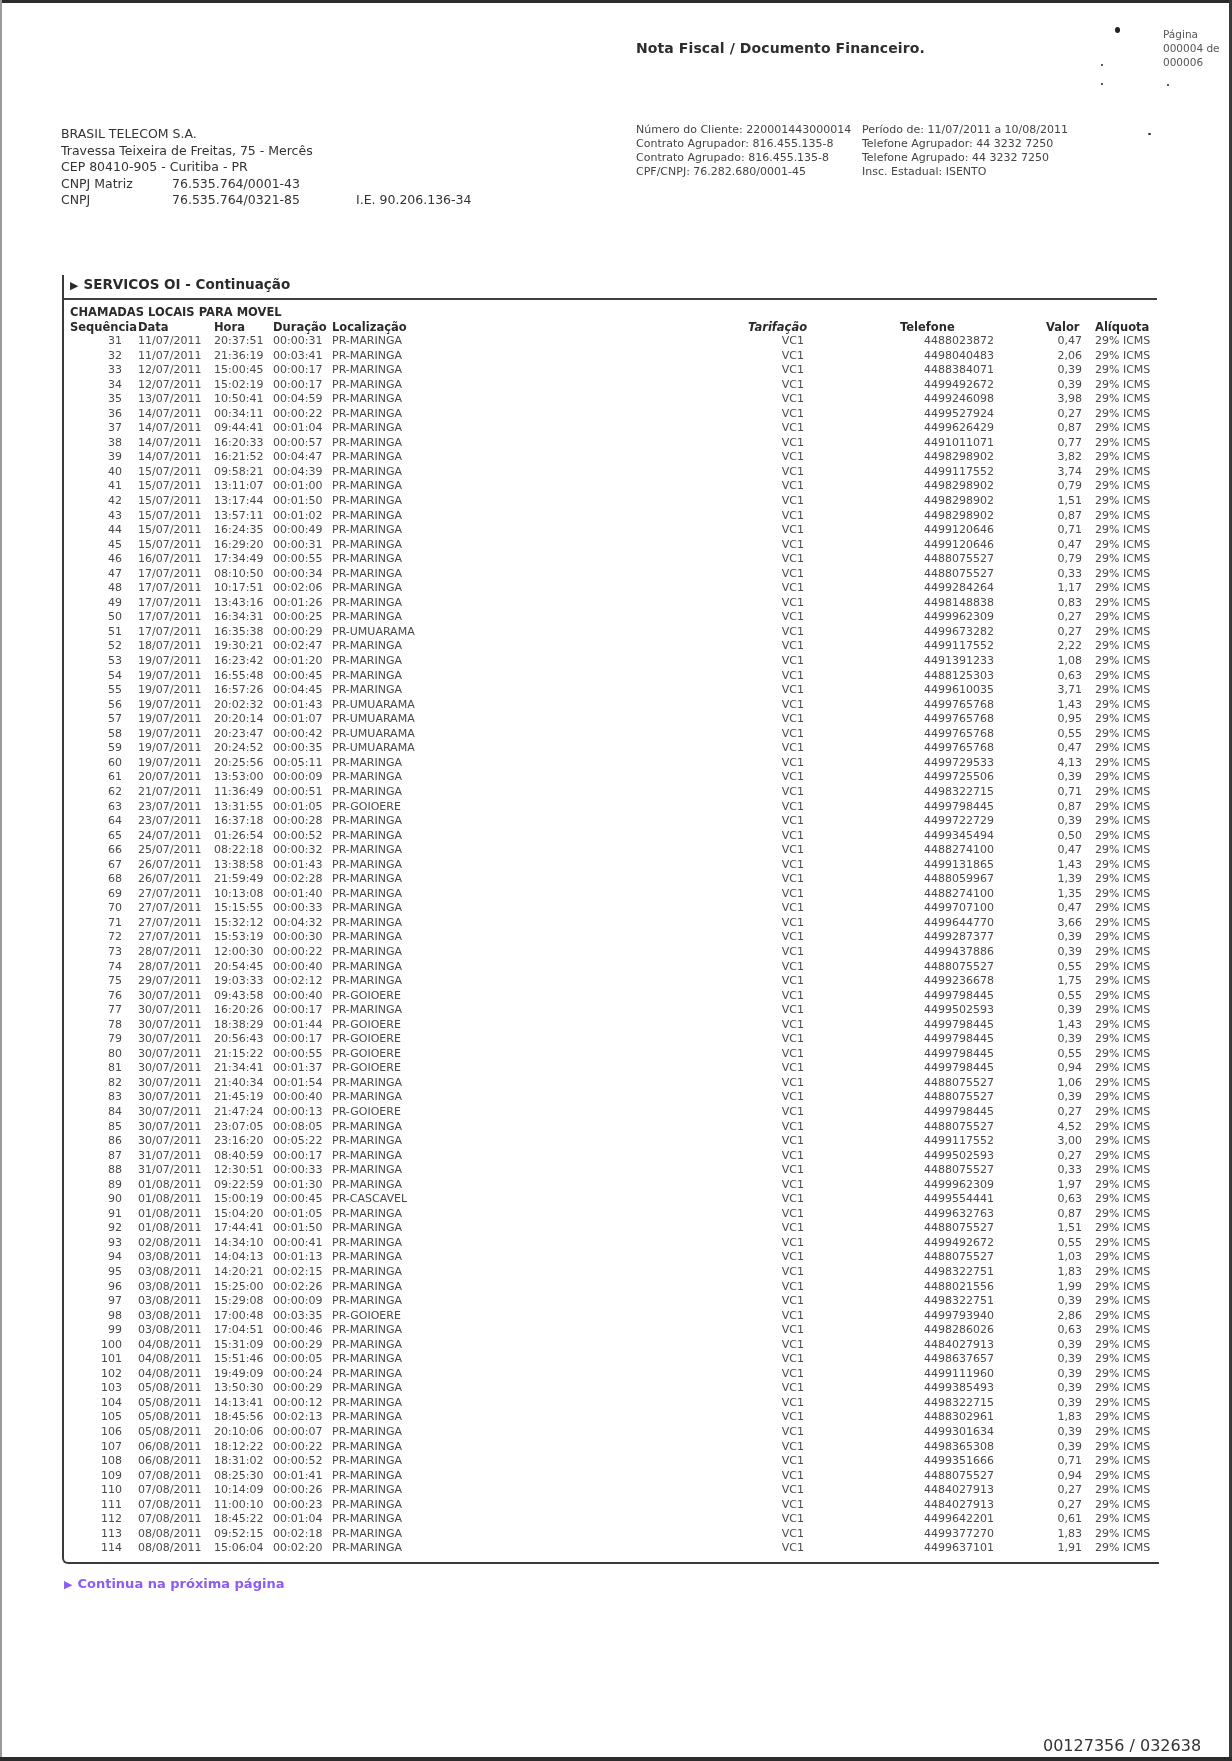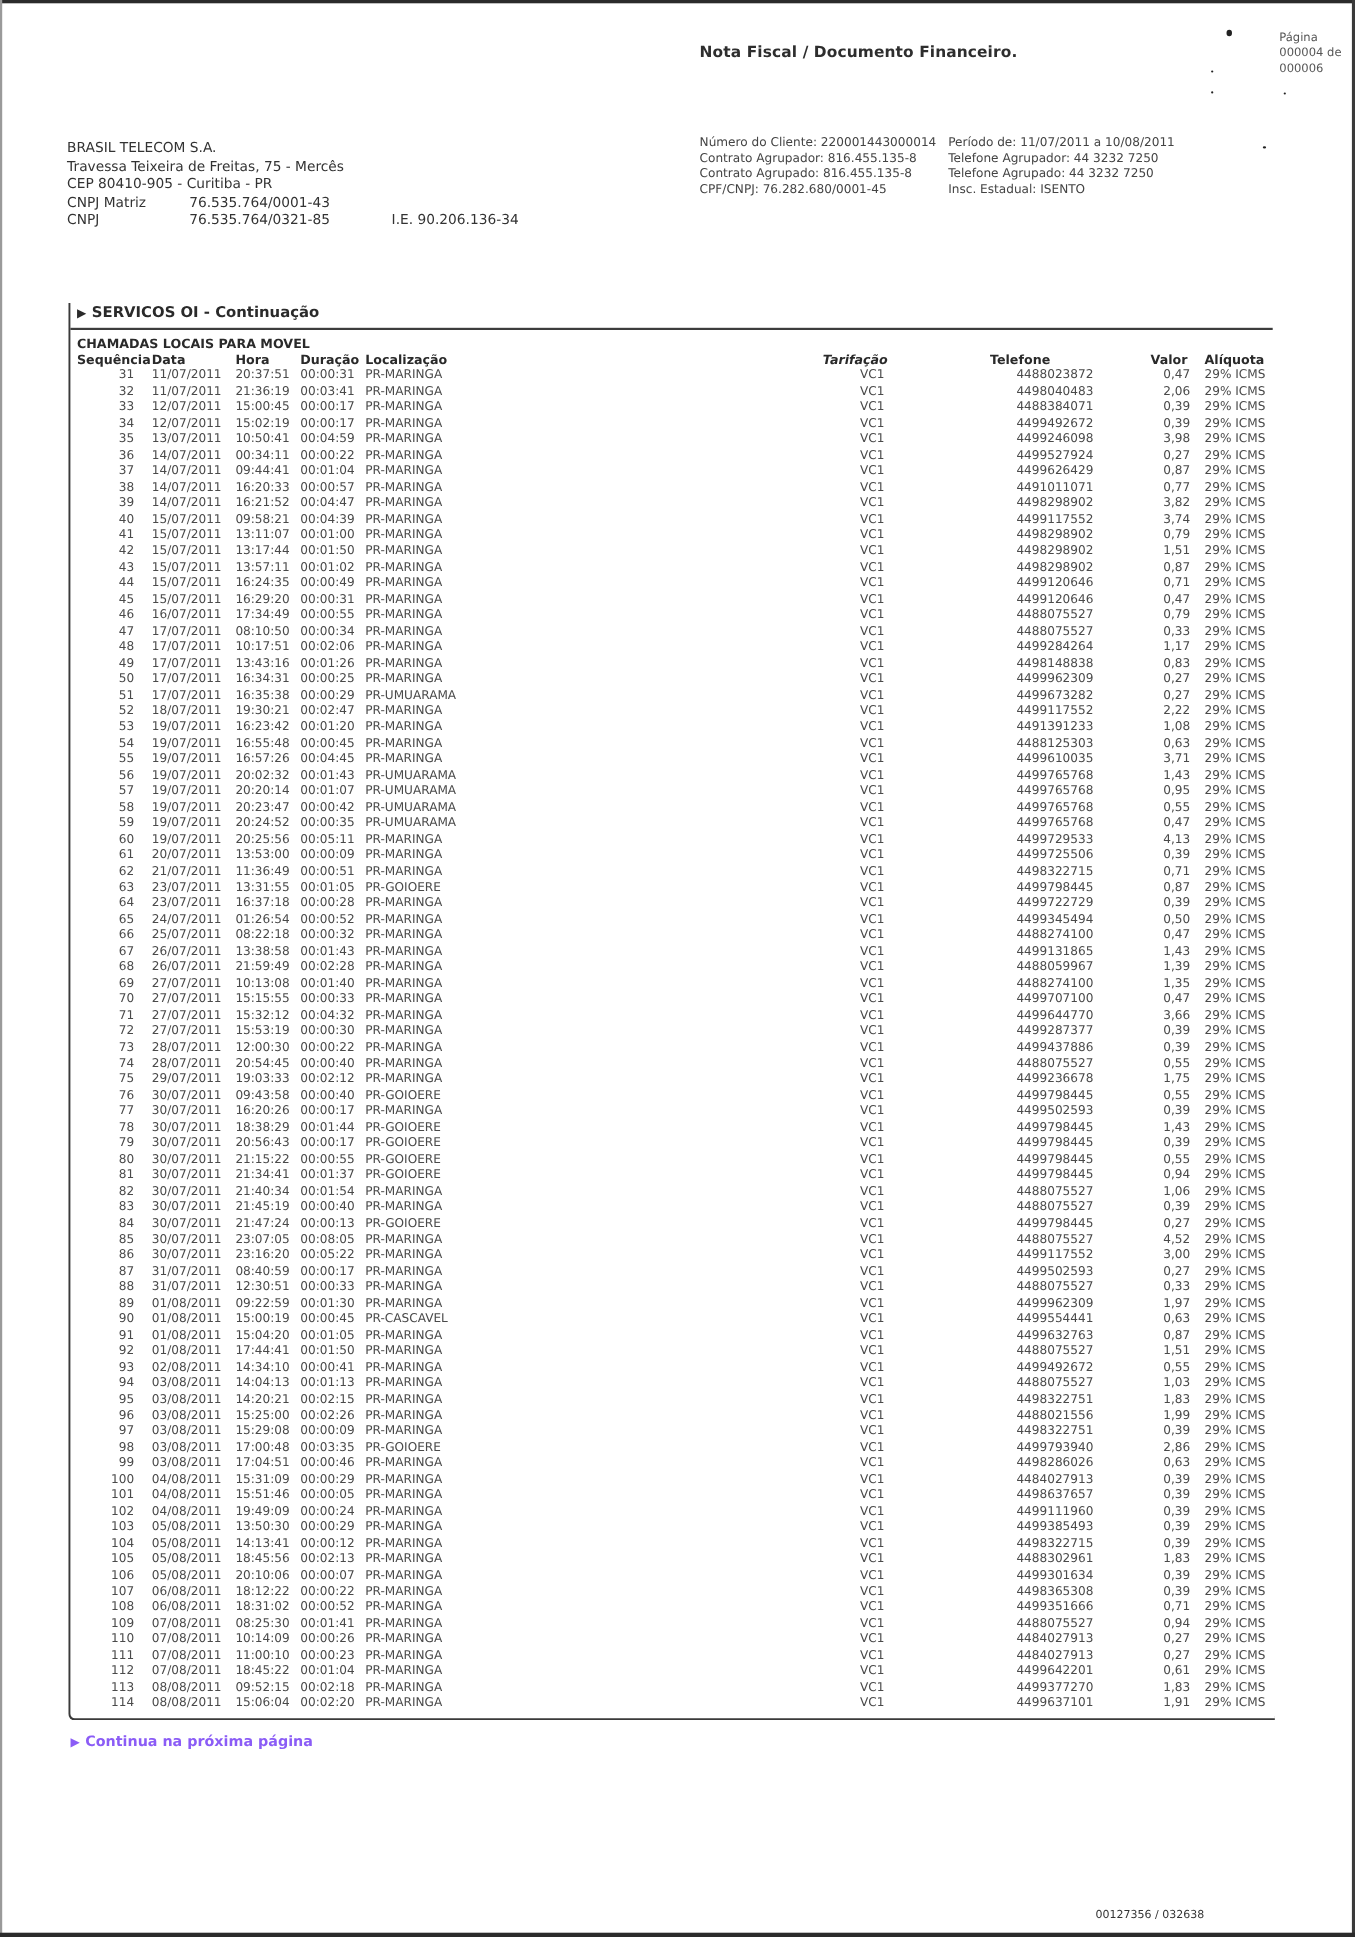--- a/index.html
+++ b/index.html
@@ -71,22 +71,22 @@
   .c-val { left: 970px; width: 44px; text-align: right; }
   .thead .c-val { left: 978px; width: auto; text-align: left; }
   .c-aliq { left: 1027px; }
 
   .continue {
     position: absolute; left: 64px; top: 1576px;
     font-size: 13px; font-weight: bold; color: #8b5cf6;
   }
   .continue .tri { display: inline-block; margin-right: 5px; font-size: 11px; }
   .footer-code {
-    position: absolute; left: 996px; top: 1736px;
-    font-size: 10px; color: #333;
+    position: absolute; left: 1043px; top: 1736px;
+    font-size: 16px; color: #333;
   }
 </style>
 </head>
 <body>
 
 <div class="scan-top"></div>
 <div class="scan-left"></div>
 <div class="scan-right"></div>
 <div class="scan-bottom"></div>
 

